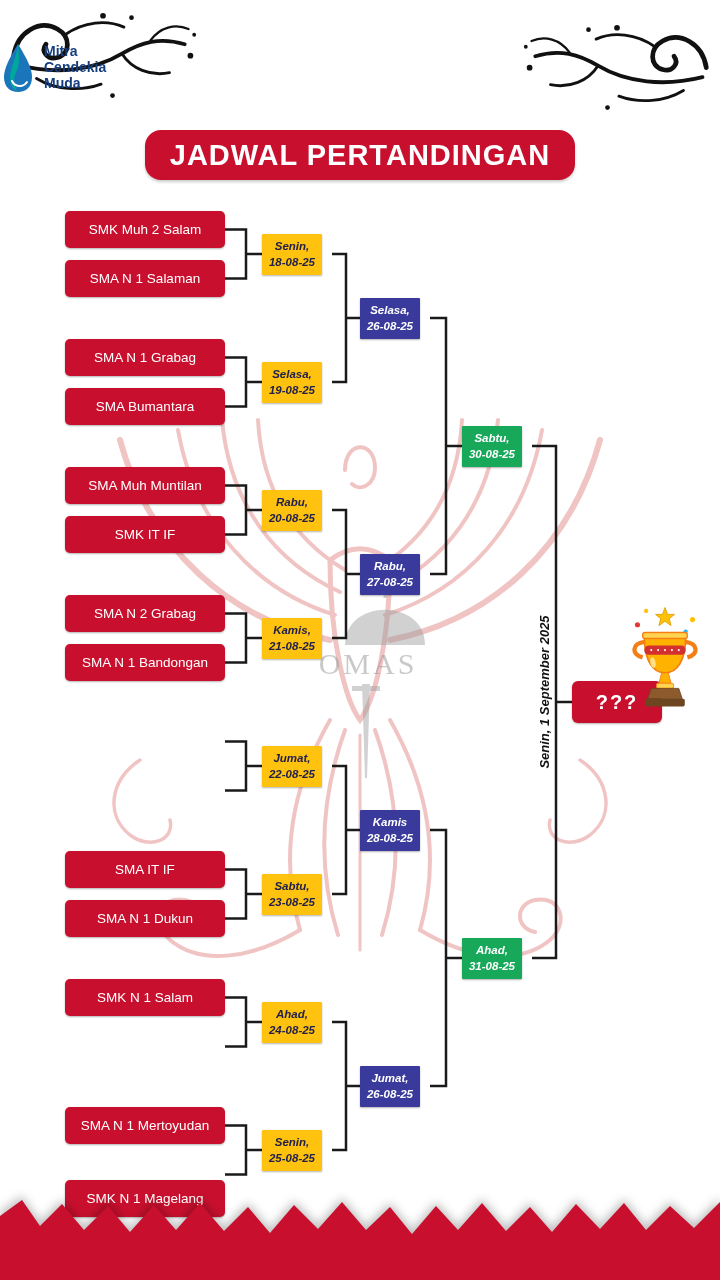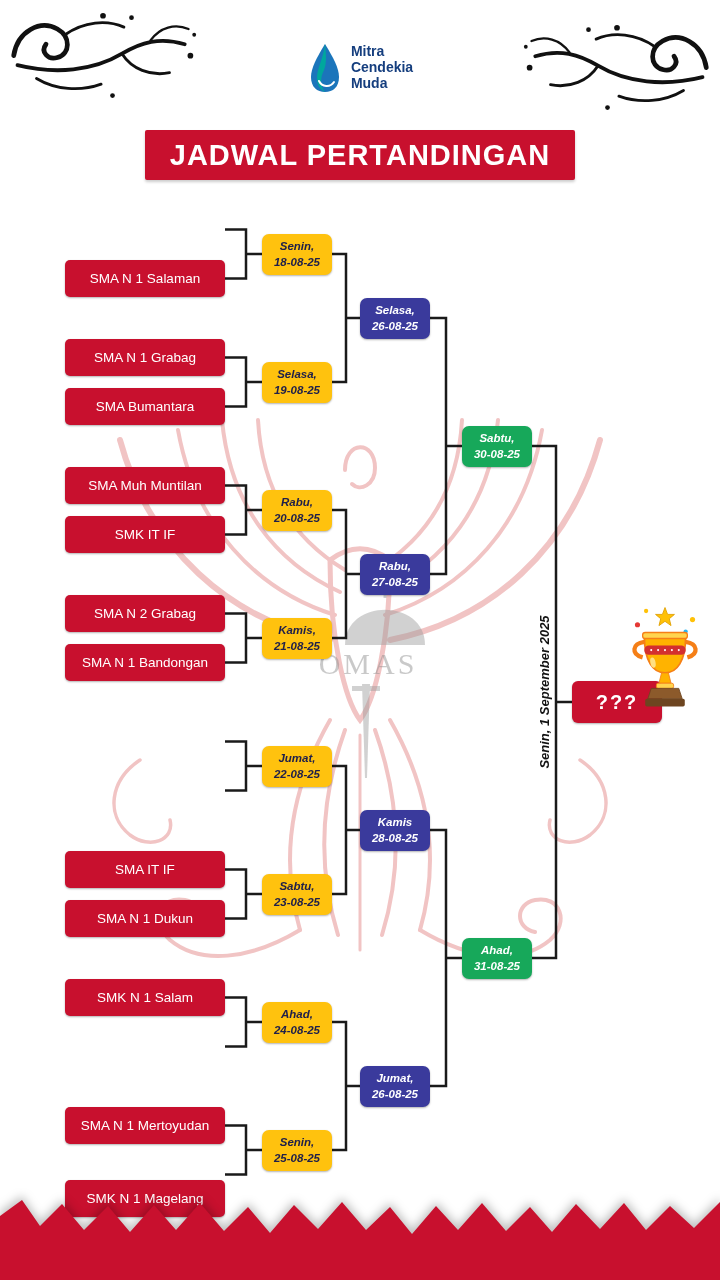--- a/index.html
+++ b/index.html
@@ -5,33 +5,33 @@
   :root{
     --red:#C8102E; --yellow:#FFC20E; --blue:#3A3A9C; --green:#17A85A;
   }
   *{margin:0;padding:0;box-sizing:border-box}
   body{background:#fff;font-family:"Liberation Sans",sans-serif}
   .page{position:relative;width:720px;height:1280px;background:#fff;overflow:hidden}
 
   .fl{position:absolute;top:8px;left:8px;width:190px;height:100px}
   .fr{position:absolute;top:20px;left:522px;width:190px;height:100px;transform:scaleX(-1)}
 
-  .logo{position:absolute;top:42px;left:0;right:0;display:flex;justify-content:center;align-items:center;gap:8px}
+  .logo{position:absolute;top:42px;left:0;right:0;display:flex;align-items:center;gap:8px}
   .logo-text{font-weight:700;color:#153E7E;font-size:14px;line-height:1.12}
 
   .banner{position:absolute;left:145px;top:130px;width:430px;height:50px;background:var(--red);
-    border-radius:2px;display:flex;align-items:center;justify-content:center;box-shadow:0 2px 3px rgba(0,0,0,.2)}
+    border-radius:16px;display:flex;align-items:center;justify-content:center;box-shadow:0 2px 3px rgba(0,0,0,.2)}
   .banner span{color:#fff;font-size:29px;font-weight:800;letter-spacing:1px}
 
   .wm,.lines{position:absolute;left:0;top:0;width:720px;height:1280px;pointer-events:none}
 
   .team{position:absolute;left:65px;width:160px;height:37px;background:var(--red);border-radius:5px;
     color:#fff;display:flex;align-items:center;justify-content:center;font-size:13.5px;font-weight:500;
     text-align:center;box-shadow:0 1px 2px rgba(0,0,0,.3)}
-  .date{position:absolute;width:70px;height:41px;border-radius:7px;display:flex;flex-direction:column;
+  .date{position:absolute;width:60px;height:41px;border-radius:1px;display:flex;flex-direction:column;
     align-items:center;justify-content:center;font-style:italic;font-size:11.5px;font-weight:700;
     line-height:1.4;box-shadow:0 1px 2px rgba(0,0,0,.3)}
   .date.y{left:262px;background:var(--yellow);color:#20204a}
   .date.b{left:360px;background:var(--blue);color:#fff}
   .date.g{left:462px;background:var(--green);color:#fff}
 
   .vdate{position:absolute;left:439px;top:681px;width:210px;height:22px;transform:rotate(-90deg);
     display:flex;align-items:center;justify-content:center;font-style:italic;font-weight:600;
     font-size:13px;color:#111;white-space:nowrap}
 
@@ -142,20 +142,21 @@
              M225 1125.5 H246 V1174.5 H225 M246 1150 H262
              M332 254 H346 V382 H332 M346 318 H360
              M332 510 H346 V638 H332 M346 574 H360
              M332 766 H346 V894 H332 M346 830 H360
              M332 1022 H346 V1150 H332 M346 1086 H360
              M430 318 H446 V574 H430 M446 446 H462
              M430 830 H446 V1086 H430 M446 958 H462
              M532 446 H556 V958 H532 M556 702 H572" stroke="#1a1a1a" stroke-width="2.5" fill="none"></path>
   </svg>
 
+  <div class="team" style="top:211px">SMK Muh 2 Salam</div>
   <div class="team" style="top:260px">SMA N 1 Salaman</div>
   <div class="team" style="top:339px">SMA N 1 Grabag</div>
   <div class="team" style="top:388px">SMA Bumantara</div>
   <div class="team" style="top:516px">SMK IT IF</div>
   <div class="team" style="top:467px">SMA Muh Muntilan</div>
   <div class="team" style="top:595px">SMA N 2 Grabag</div>
   <div class="team" style="top:644px">SMA N 1 Bandongan</div>
   <div class="team" style="top:851px">SMA IT IF</div>
   <div class="team" style="top:900px">SMA N 1 Dukun</div>
   <div class="team" style="top:979px">SMK N 1 Salam</div>

